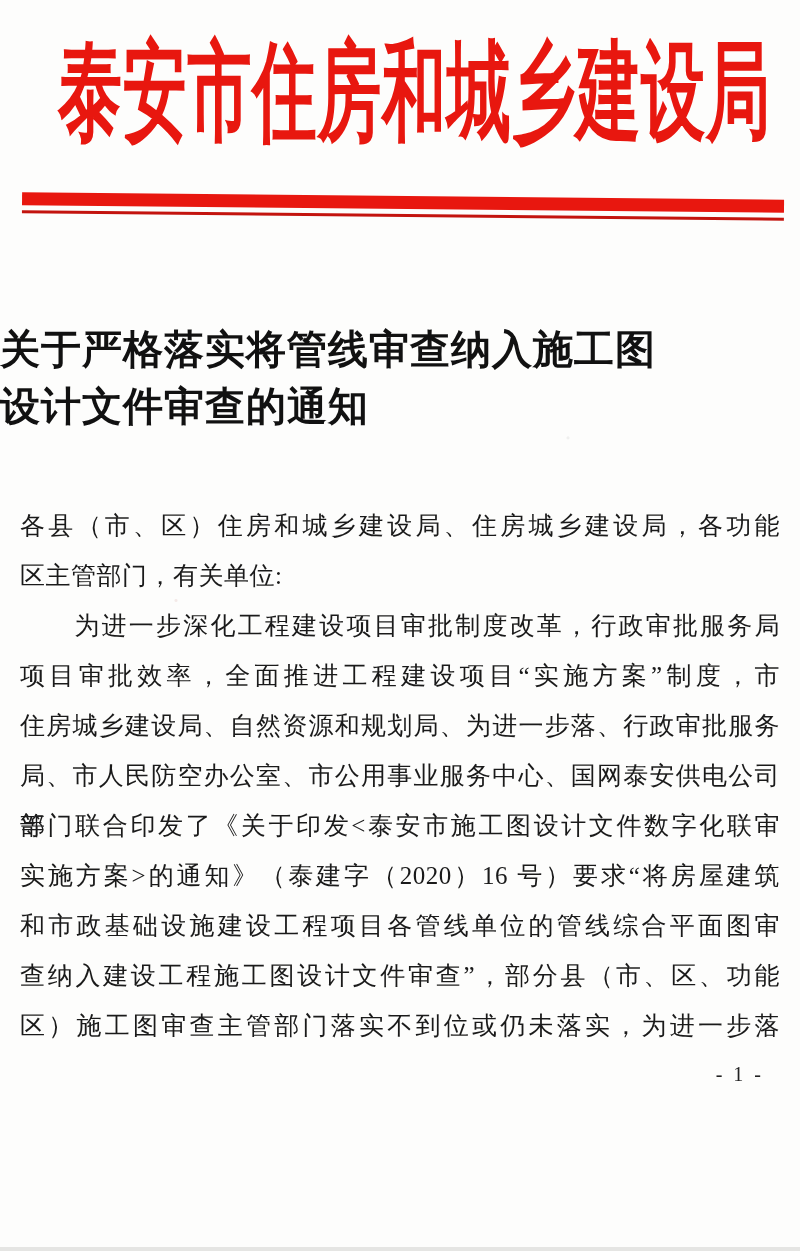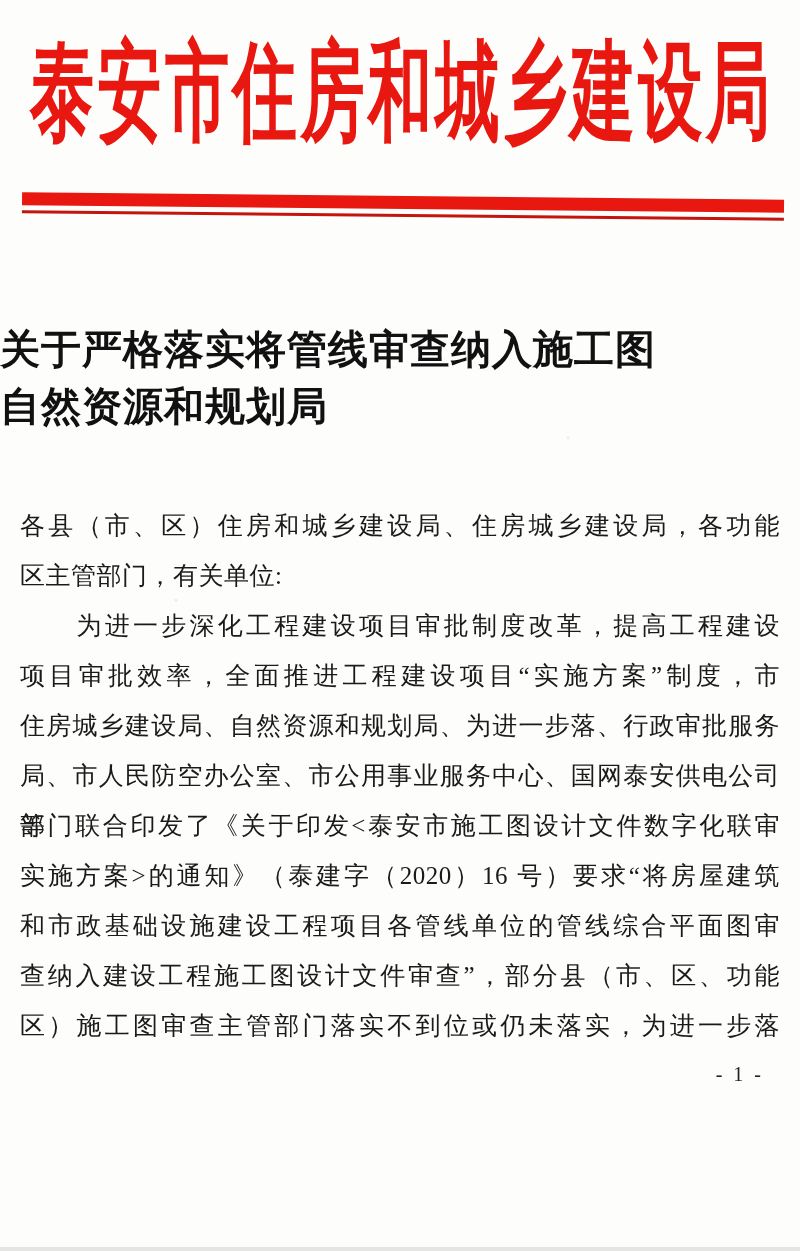--- a/index.html
+++ b/index.html
@@ -15,21 +15,21 @@
     background:
       radial-gradient(circle at 22% 48%, rgba(160,60,50,0.10) 0 1px, transparent 2px),
       radial-gradient(circle at 71% 35%, rgba(120,120,120,0.10) 0 1px, transparent 2px),
       radial-gradient(circle at 38% 75%, rgba(120,120,120,0.08) 0 1px, transparent 2px),
       #fdfdfc;
     overflow: hidden;
     color: var(--ink, #1a1a1a);
   }
 
   
-  .letterhead { padding-top: 28px; }
+  .letterhead { padding-top: 28px; padding-left: 28px; }
   .hline {
     height: 130px;
     display: flex; align-items: center;
     padding: 0 30px;
   }
   .hline .stretch {
     display: block; width: 100%;
     font-family: "Liberation Serif", "DejaVu Serif", serif;
     font-weight: 900;
     font-size: 64px; line-height: 64px;
@@ -100,27 +100,27 @@
     </div>
   </div>
 
   <div class="red-divider">
     <div class="thick"></div>
     <div class="thin"></div>
   </div>
 
   <div class="doc-title">
     <div>关于严格落实将管线审查纳入施工图</div>
-    <div>自然资源和规划局</div>
+    <div>设计文件审查的通知</div>
   </div>
 
   <div class="doc-body">
     <div class="bline">各县（市、区）住房和城乡建设局、住房城乡建设局，各功能</div>
     <div class="bline no-j">区主管部门，有关单位:</div>
-    <div class="bline">　　为进一步深化工程建设项目审批制度改革，提高工程建设</div>
+    <div class="bline">　　为进一步深化工程建设项目审批制度改革，行政审批服务局</div>
     <div class="bline">项目审批效率，全面推进工程建设项目“实施方案”制度，市</div>
     <div class="bline">住房城乡建设局、自然资源和规划局、为进一步落、行政审批服务</div>
     <div class="bline">局、市人民防空办公室、市公用事业服务中心、国网泰安供电公司等</div>
     <div class="bline">部门联合印发了《关于印发&lt;泰安市施工图设计文件数字化联审</div>
     <div class="bline">实施方案&gt;的通知》（泰建字（2020）16 号）要求“将房屋建筑</div>
     <div class="bline">和市政基础设施建设工程项目各管线单位的管线综合平面图审</div>
     <div class="bline">查纳入建设工程施工图设计文件审查”，部分县（市、区、功能</div>
     <div class="bline">区）施工图审查主管部门落实不到位或仍未落实，为进一步落</div>
   </div>
 

